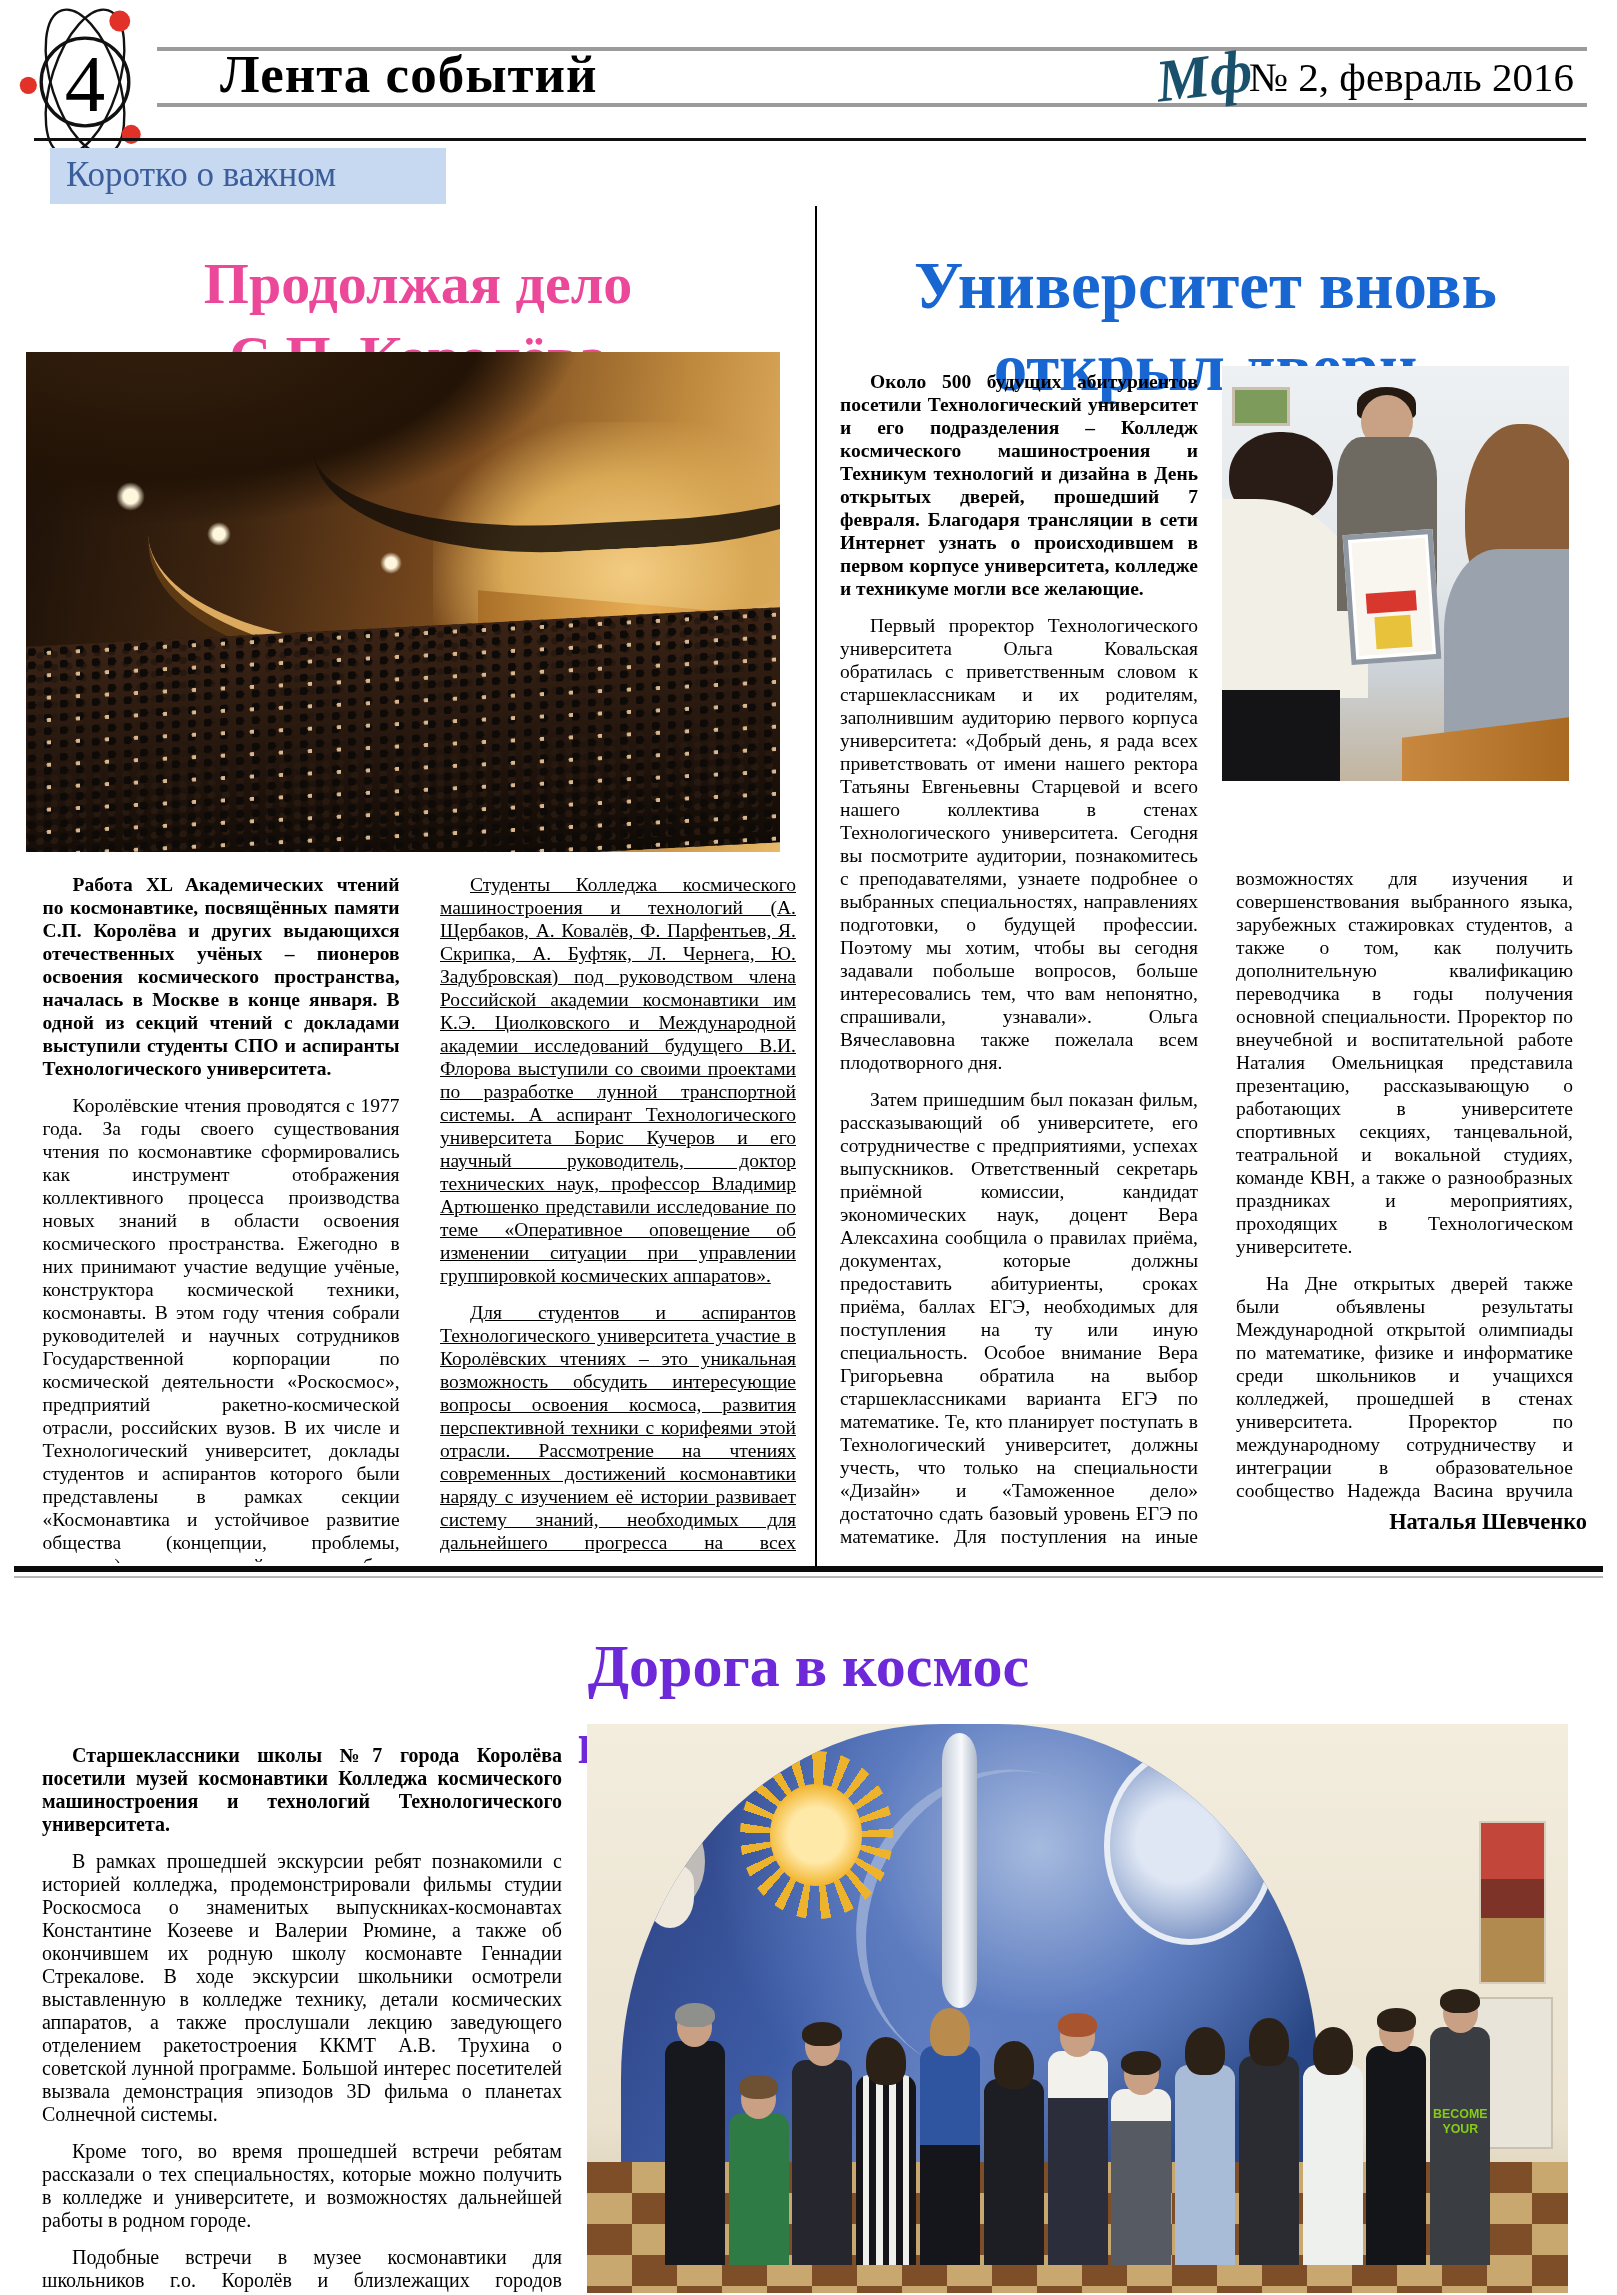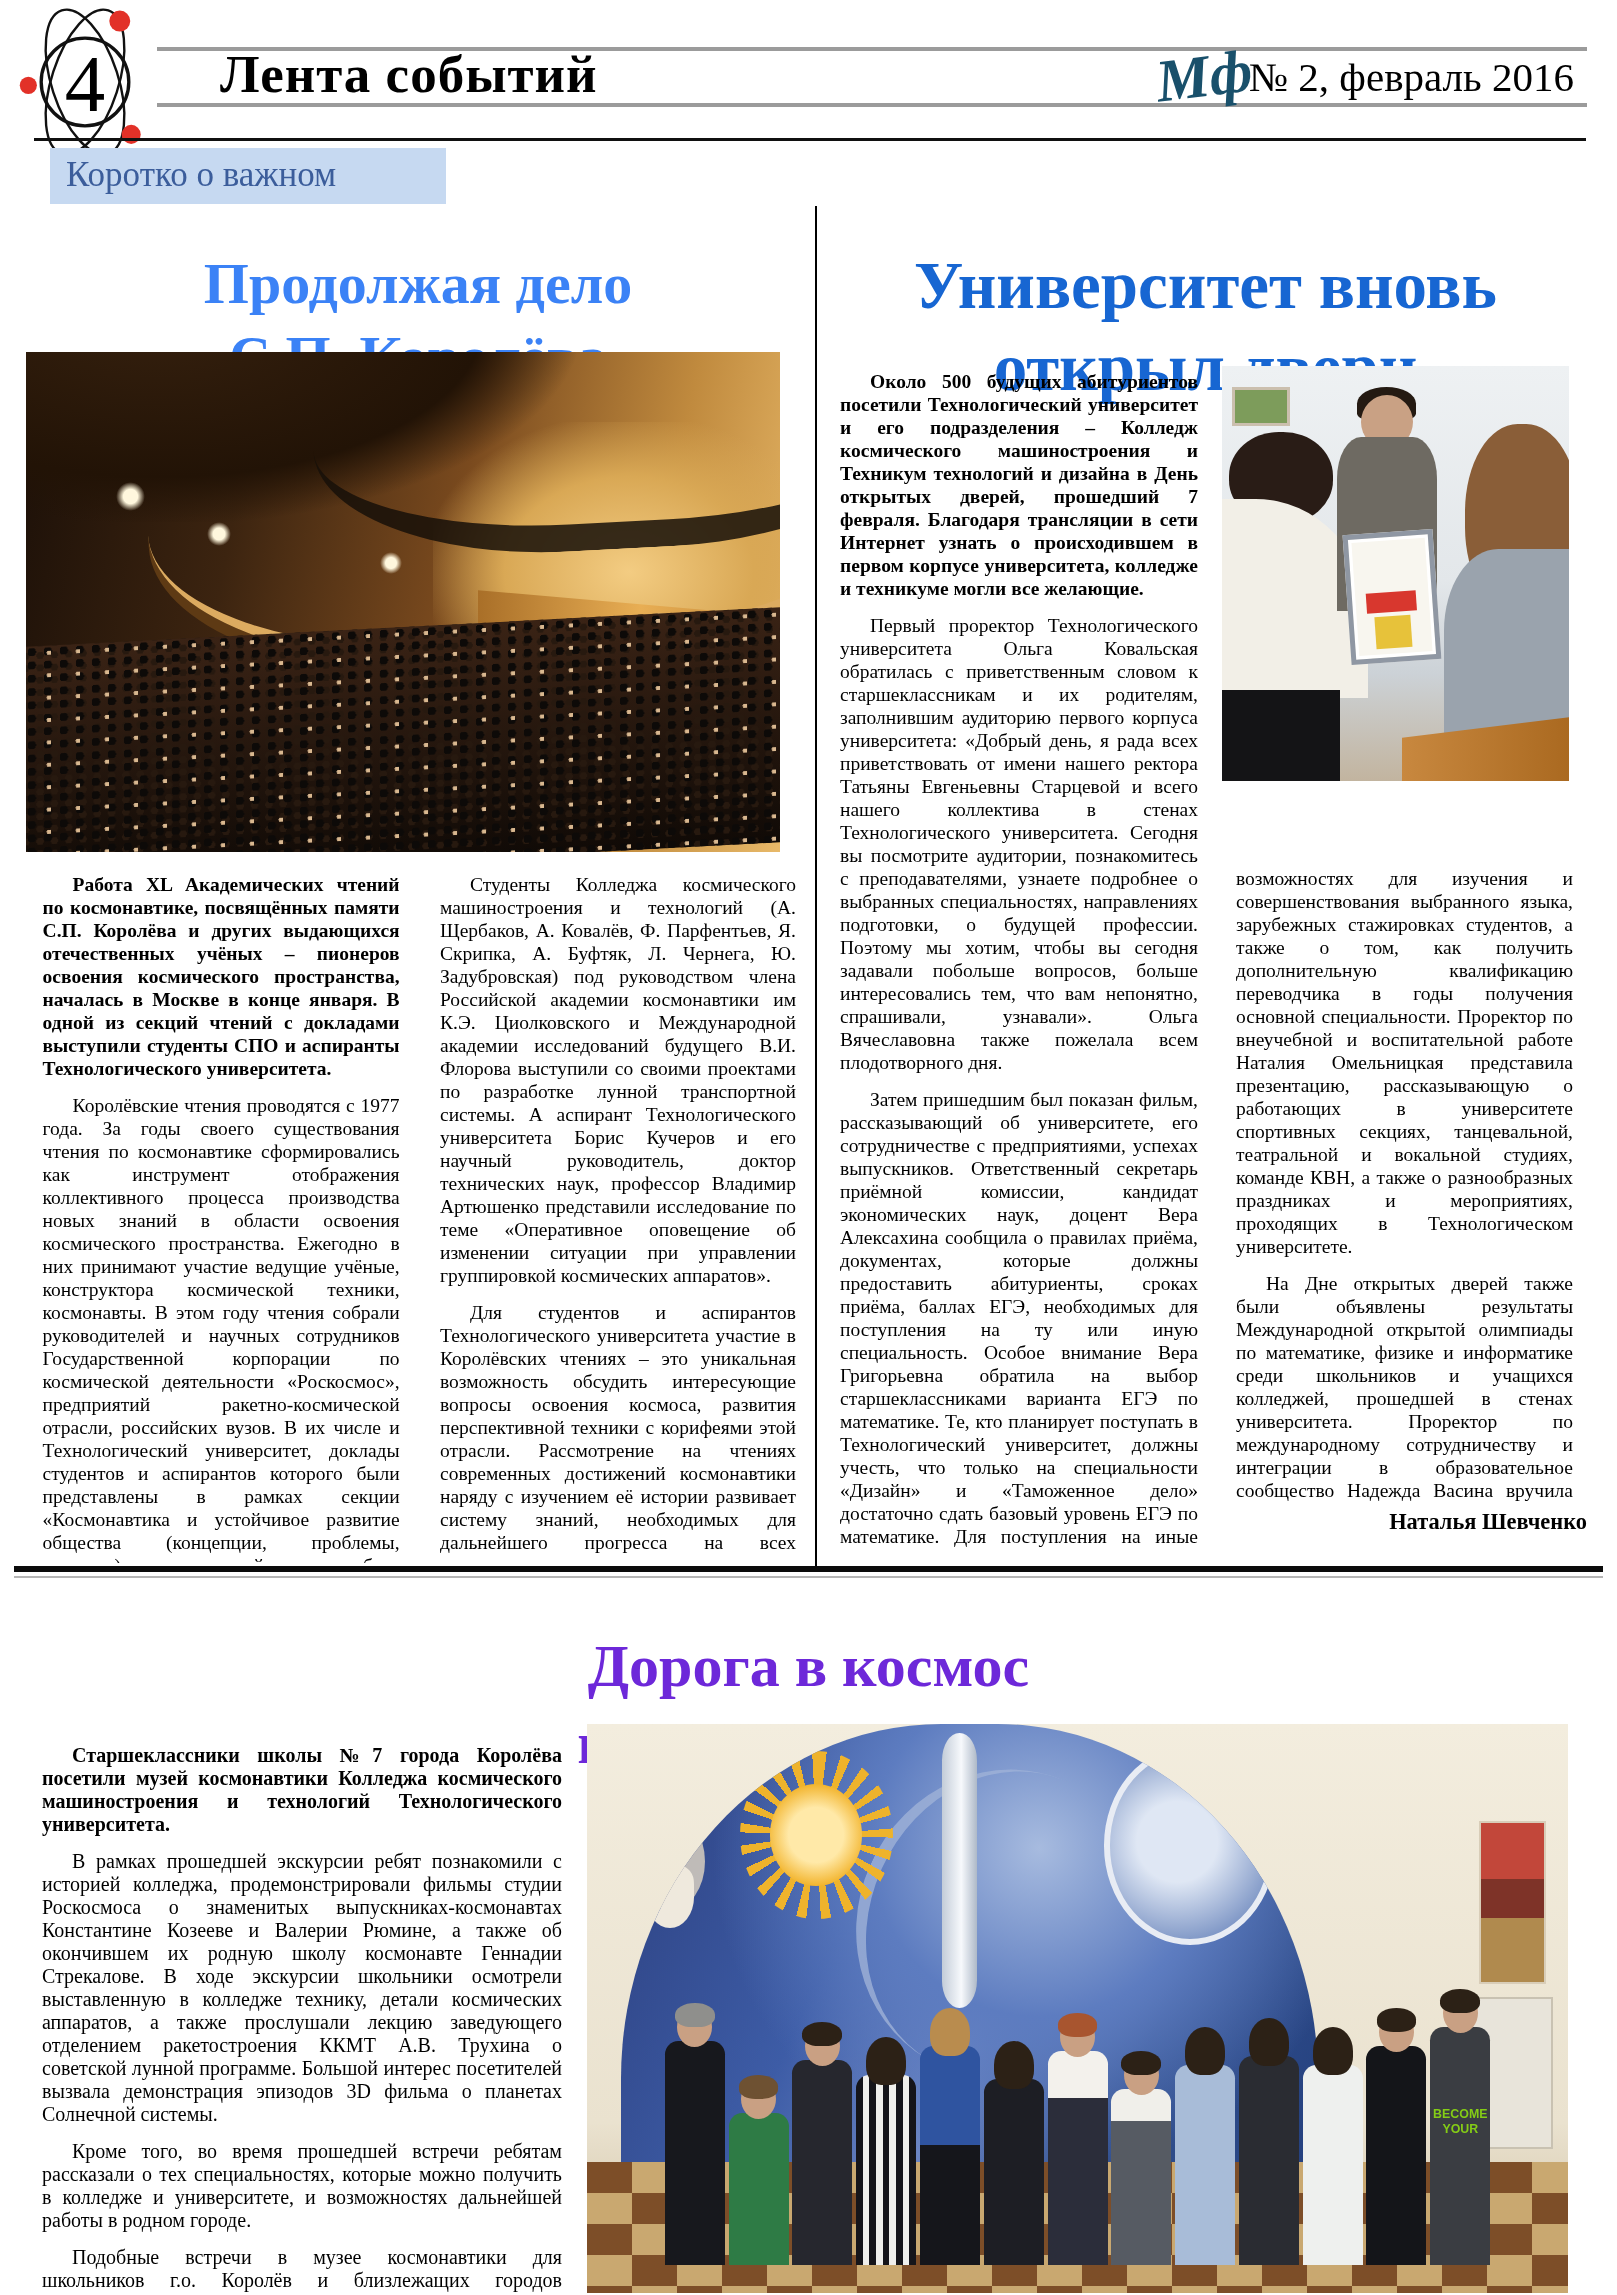--- a/index.html
+++ b/index.html
@@ -20,21 +20,21 @@
 
   
   .col{position:absolute;font-size:19.5px;line-height:23px;text-align:justify;}
   .col p{margin:14px;text-indent:30px;}
   .col p.lead{font-weight:bold;}
   .col p.noindent{text-indent:0;}
   .vdiv{position:absolute;left:815px;top:206px;width:2.4px;height:1362px;background:#000;}
 
   .headline{position:absolute;text-align:center;font-weight:bold;}
   .headline span{display:block;}
-  .hl-left{left:26px;top:208px;width:784px;font-size:58px;line-height:1.26;color:#3b82f6;}
+  .hl-left{left:26px;top:208px;width:784px;font-size:58px;line-height:1.26;color:#ec4899;}
   .hl-right{left:823px;top:200px;width:765px;font-size:67px;line-height:1.22;color:#1766d2;}
   .hl-bottom{left:404px;top:1588px;width:809px;font-size:60px;line-height:1.28;color:#6d28d9;}
 
   .caption{position:absolute;left:1222px;top:788px;width:352px;font-size:21.4px;line-height:27px;
            font-weight:bold;font-style:italic;}
   .byline{position:absolute;left:1222px;top:1509px;width:365px;text-align:right;
           font-size:22.4px;font-weight:bold;}
 
   .bottom-rule{position:absolute;top:1566px;left:14.3px;width:1589px;height:6.2px;background:#0b0b0b;}
   .bottom-rule-gray{position:absolute;top:1576px;left:14.3px;width:1589px;height:2.4px;background:#b5b5b5;}
@@ -163,21 +163,21 @@
     <div class="spot" style="left:47%;top:40%;width:22px;height:22px;"></div>
     <div class="spot" style="left:66%;top:55%;width:33px;height:33px;"></div>
     <div class="spot" style="left:82%;top:52%;width:31px;height:31px;"></div>
     <div class="aud-crowd"></div>
   </div>
 
   <div class="col" style="left:28.6px;top:859px;width:385px;height:704px;overflow:hidden;">
     <p class="lead">Работа XL Академических чтений по космонавтике, посвящённых памяти С.П. Королёва и других выдающихся отечественных учёных – пионеров освоения космического пространства, началась в Москве в конце января. В одной из секций чтений с докладами выступили студенты СПО и аспиранты Технологического университета.</p>
     <p>Королёвские чтения проводятся с 1977 года. За годы своего существования чтения по космонавтике сформировались как инструмент отображения коллективного процесса производства новых знаний в области освоения космического пространства. Ежегодно в них принимают участие ведущие учёные, конструктора космической техники, космонавты. В этом году чтения собрали руководителей и научных сотрудников Государственной корпорации по космической деятельности «Роскосмос», предприятий ракетно-космической отрасли, российских вузов. В их числе и Технологический университет, доклады студентов и аспирантов которого были представлены в рамках секции «Космонавтика и устойчивое развитие общества (концепции, проблемы, решения)», прошедшей в учебно-лабораторном корпусе МГТУ им. Н.Э. Баумана 27 января.</p>
   </div>
-  <div class="col" style="left:426px;top:859px;width:384px;height:704px;overflow:hidden;">
+  <div class="col" style="left:426px;top:859px;width:384px;height:704px;overflow:hidden;text-decoration:underline;">
     <p>Студенты Колледжа космического машиностроения и технологий (А. Щербаков, А. Ковалёв, Ф. Парфентьев, Я. Скрипка, А. Буфтяк, Л. Чернега, Ю. Задубровская) под руководством члена Российской академии космонавтики им К.Э. Циолковского и Международной академии исследований будущего В.И. Флорова выступили со своими проектами по разработке лунной транспортной системы. А аспирант Технологического университета Борис Кучеров и его научный руководитель, доктор технических наук, профессор Владимир Артюшенко представили исследование по теме «Оперативное оповещение об изменении ситуации при управлении группировкой космических аппаратов».</p>
     <p>Для студентов и аспирантов Технологического университета участие в Королёвских чтениях – это уникальная возможность обсудить интересующие вопросы освоения космоса, развития перспективной техники с корифеями этой отрасли. Рассмотрение на чтениях современных достижений космонавтики наряду с изучением её истории развивает систему знаний, необходимых для дальнейшего прогресса на всех направлениях освоения космического пространства.</p>
   </div>
 
   <div class="vdiv"></div>
 
   <h1 class="headline hl-right">
     <span>Университет вновь</span>
     <span>открыл двери</span>
   </h1>

